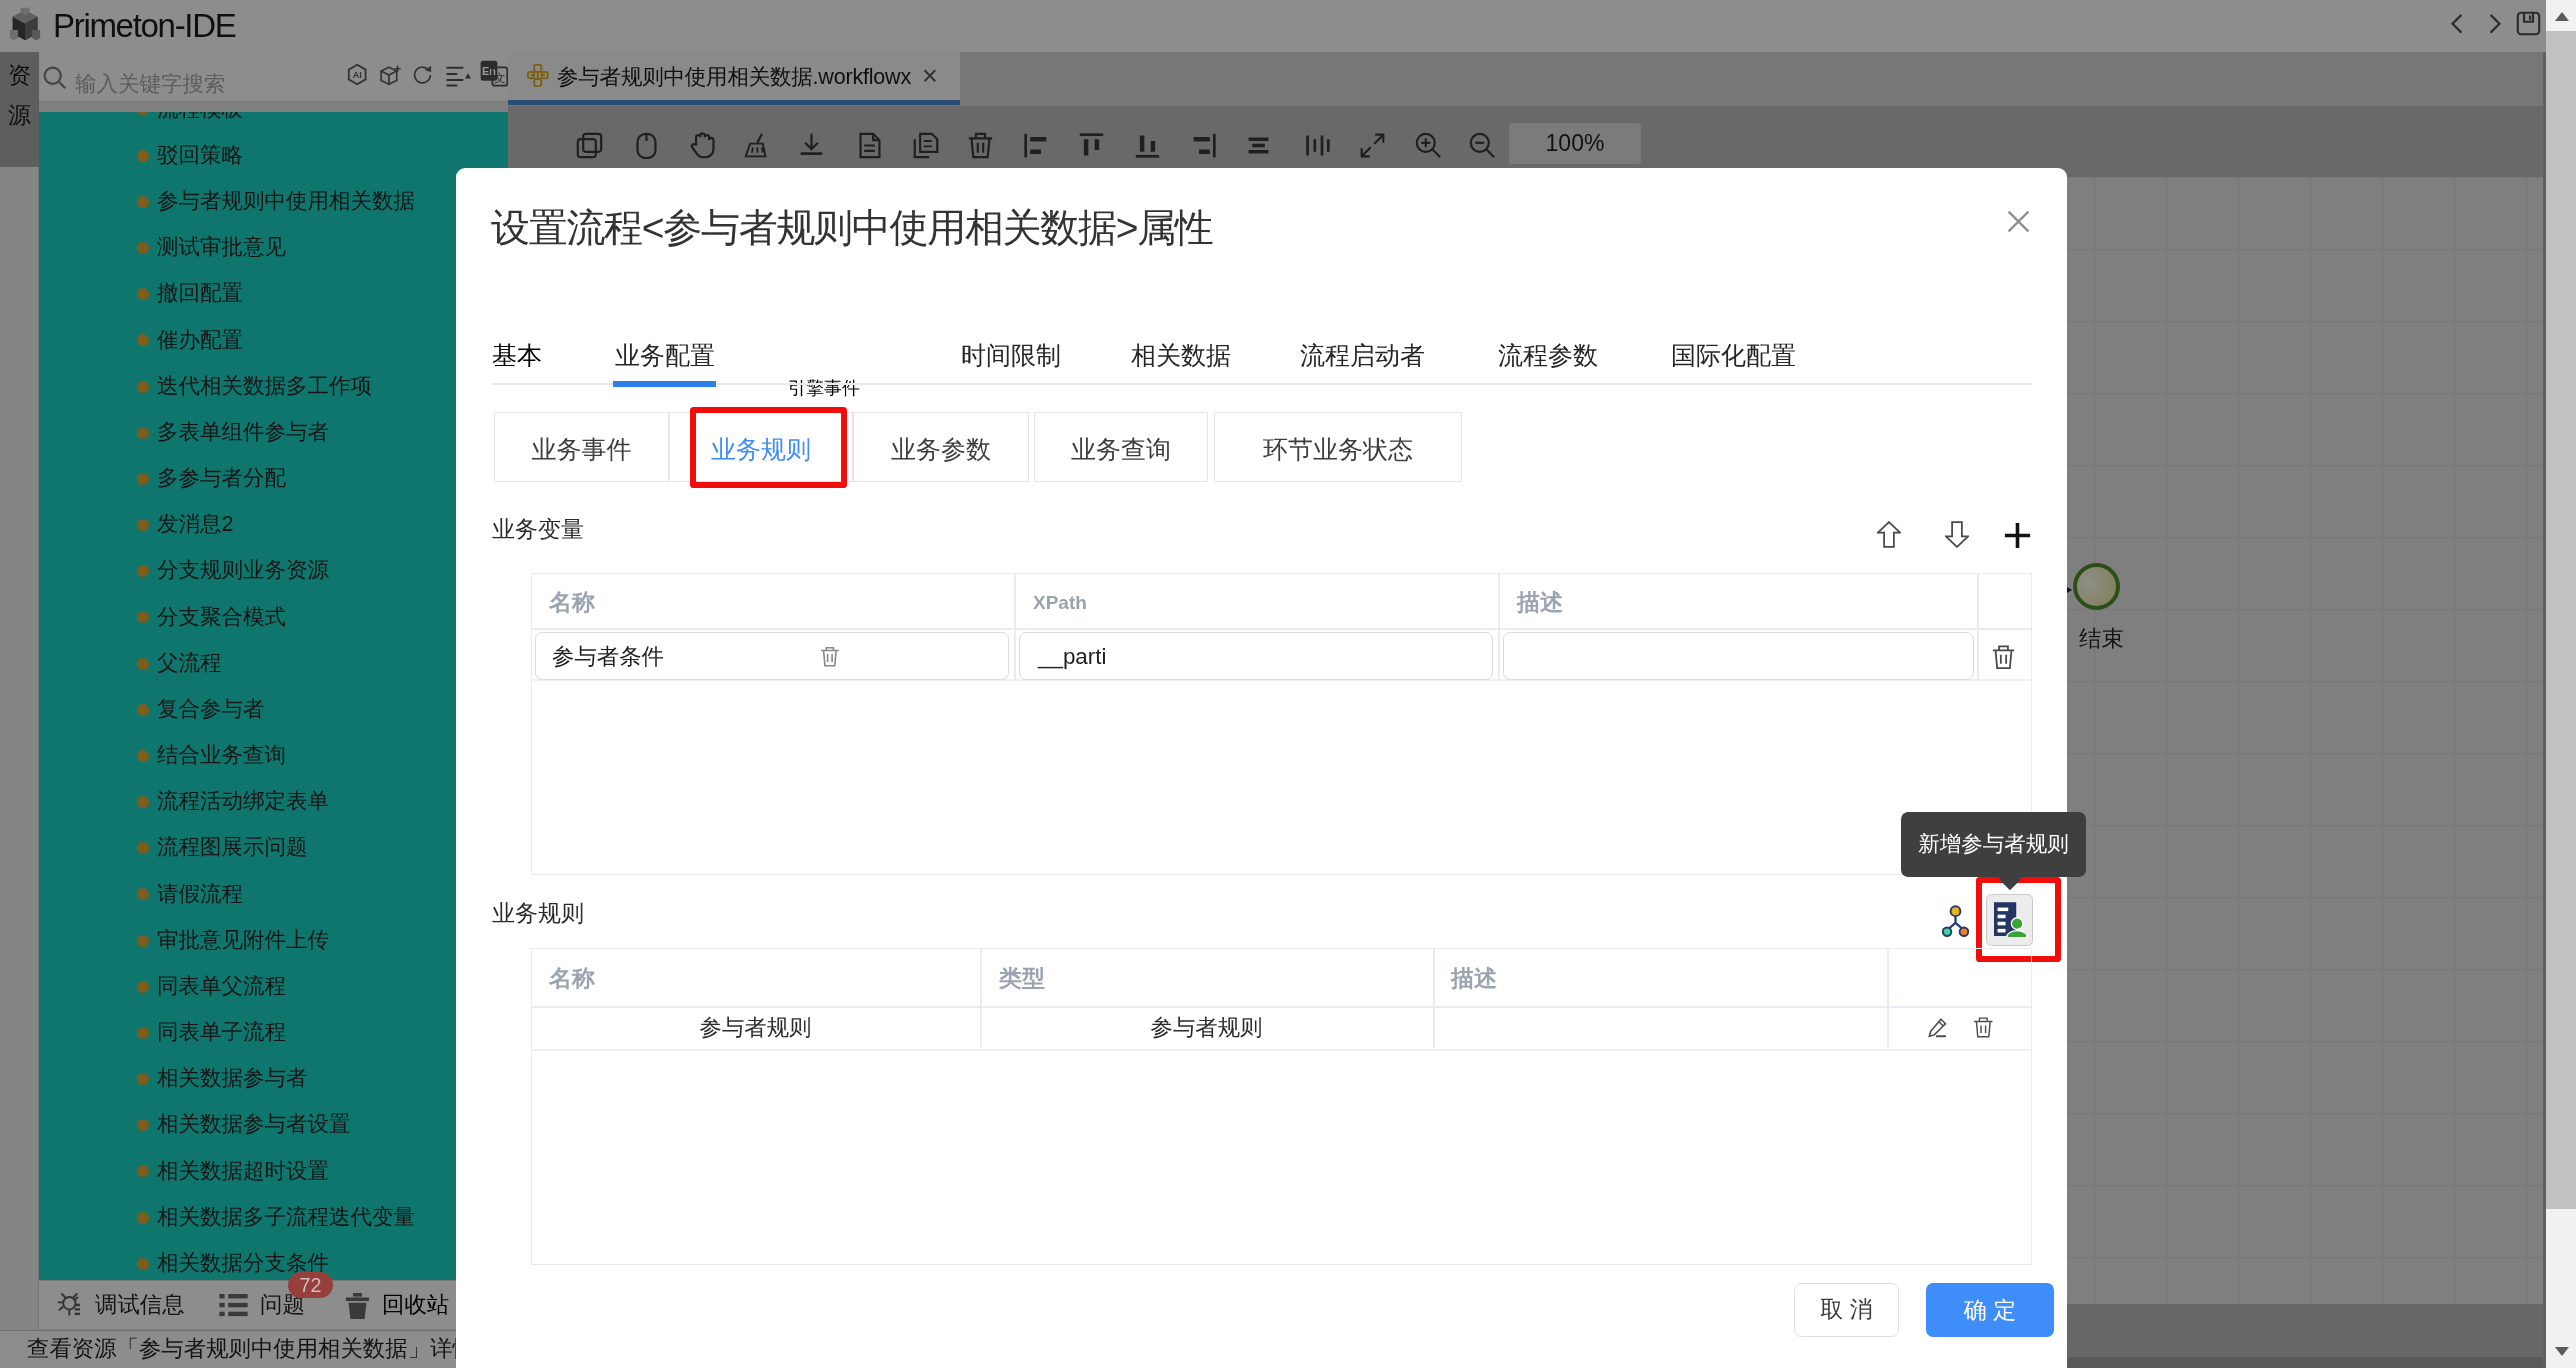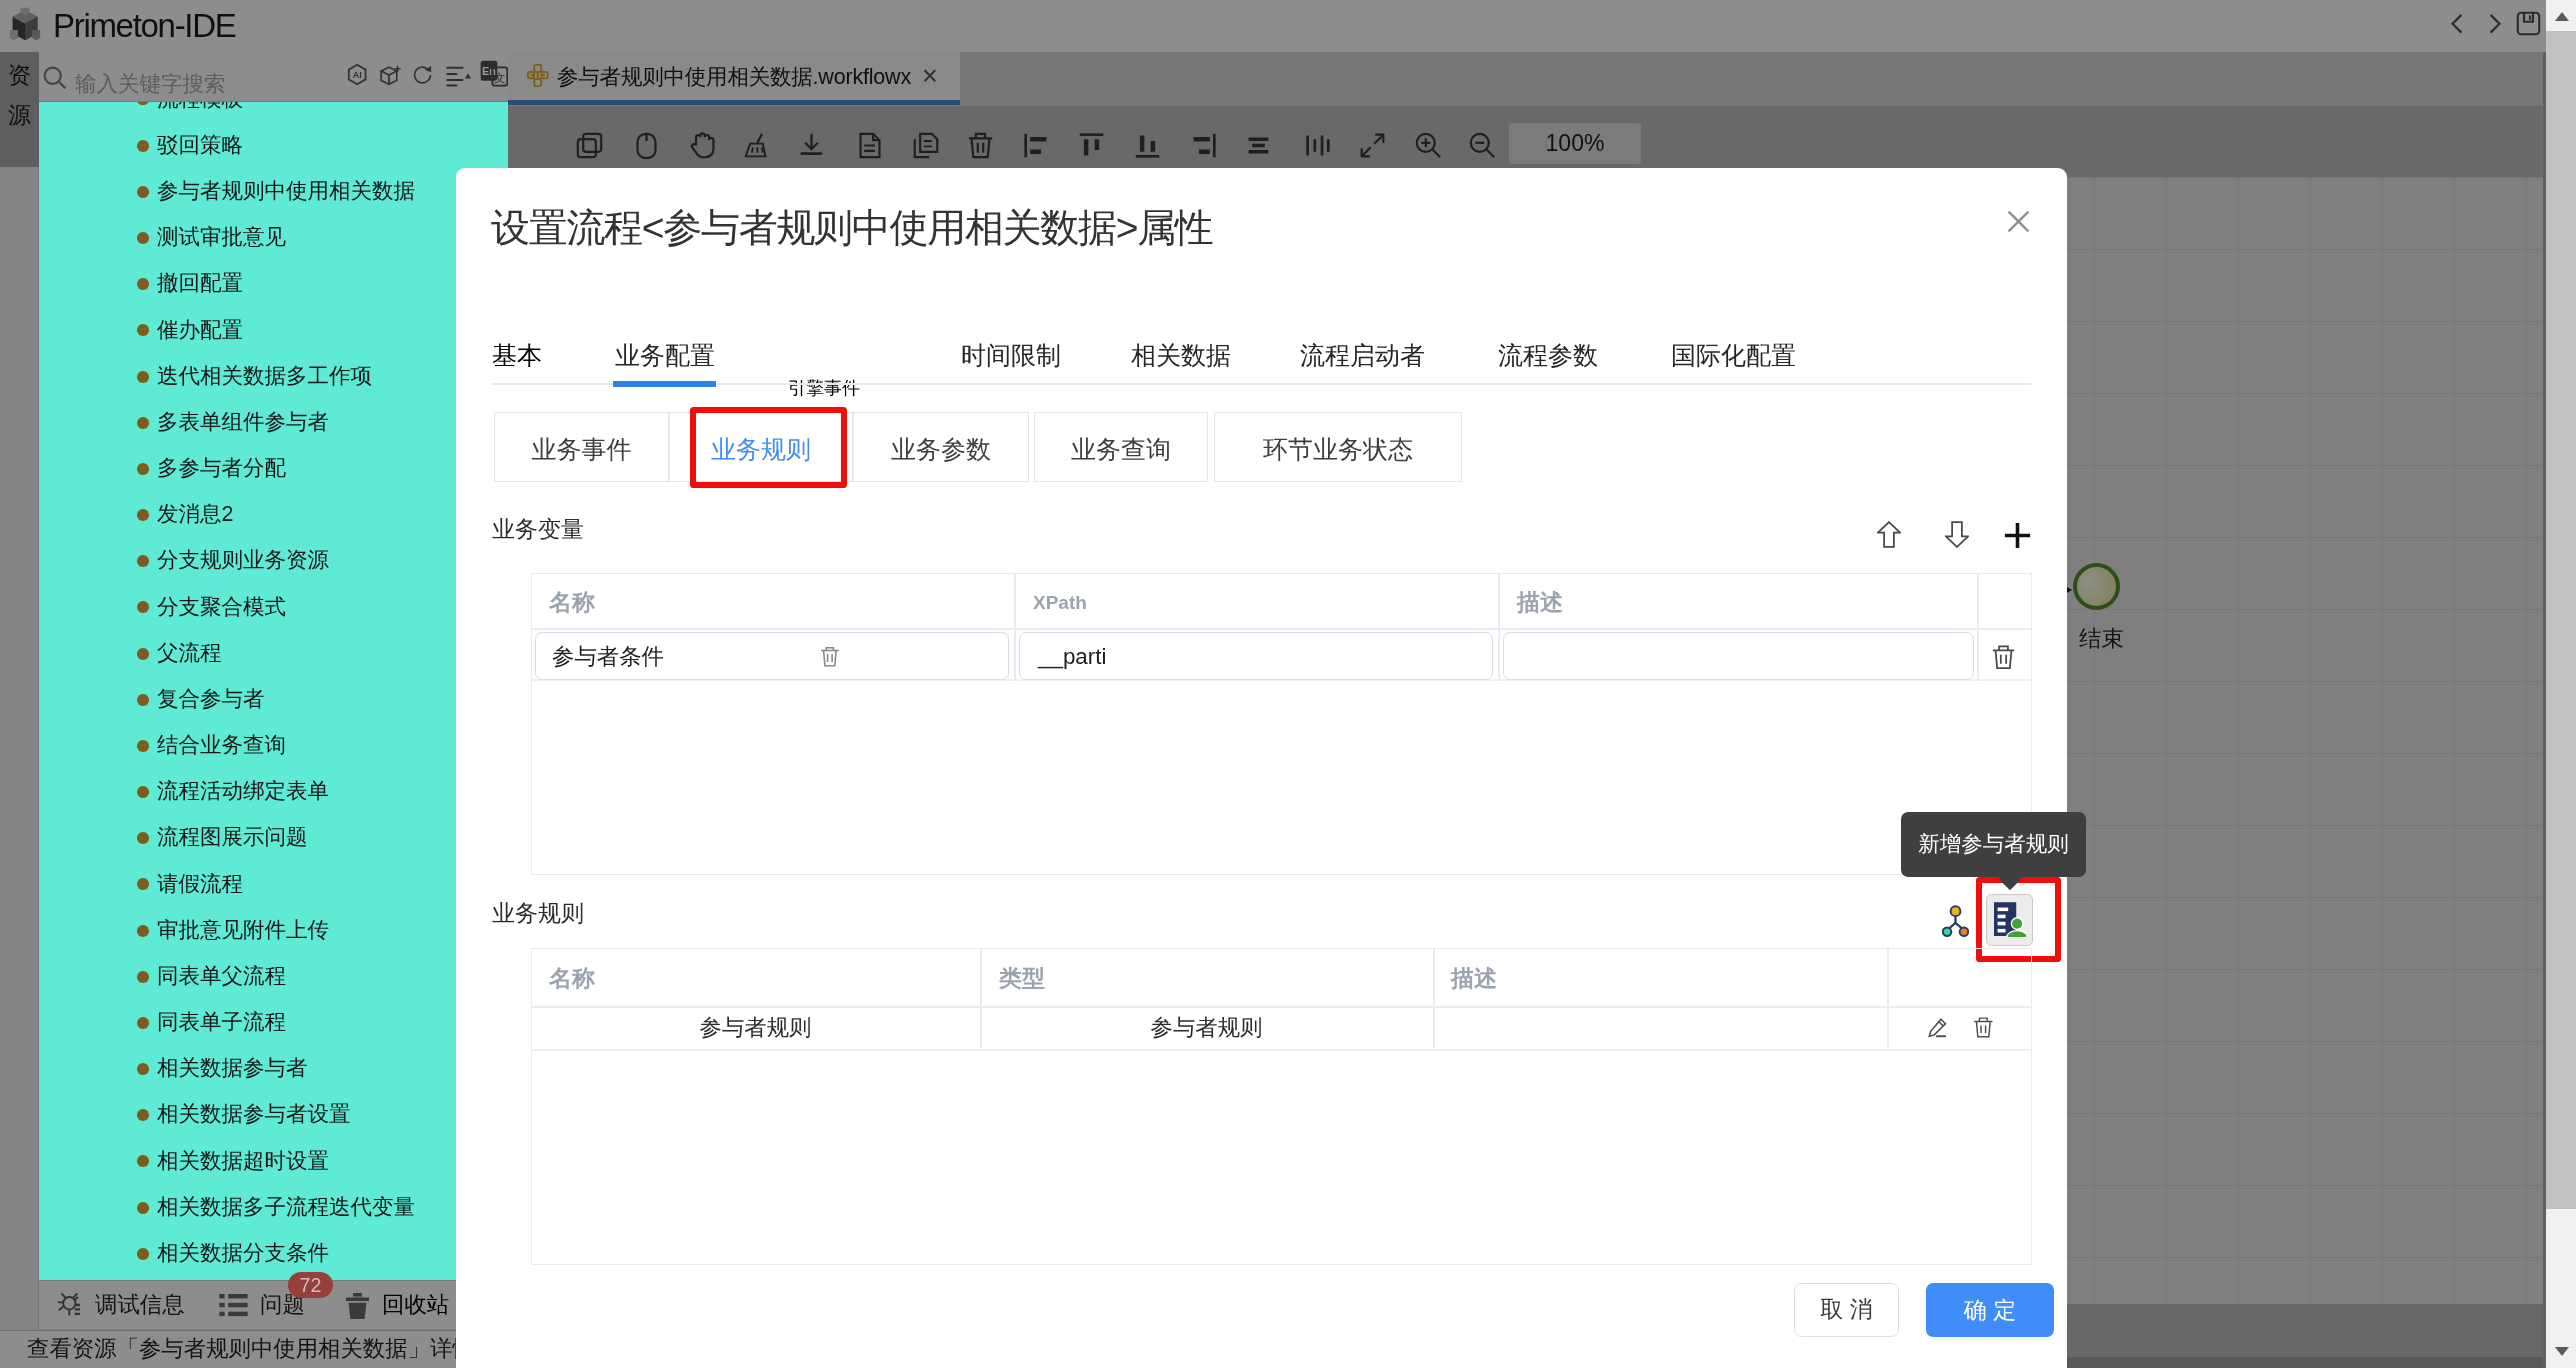--- a/index.html
+++ b/index.html
@@ -78,21 +78,21 @@
 </div>
 <div class="abs" style="left:479px;top:59px;">
 <svg width="30" height="30" viewBox="0 0 36 36">
   <rect x="2" y="2" width="20" height="24" rx="3" fill="#2c2c2c"></rect>
   <text x="12" y="19" font-size="13" font-weight="bold" fill="#9a9a9a" text-anchor="middle" font-family="Liberation Sans">En</text>
   <rect x="16" y="10" width="18" height="22" rx="3" fill="none" stroke="#2c2c2c" stroke-width="2.2"></rect>
   <text x="25" y="27" font-size="14" fill="#2c2c2c" text-anchor="middle" font-family="Liberation Sans">文</text>
 </svg>
 </div>
 
-<div class="abs" id="tree" style="left:39px;top:102px;width:469px;height:1178px;background:#5eead4;overflow:hidden;">
+<div class="abs" id="tree" style="left:39px;top:112px;width:469px;height:1178px;background:#0f766e;overflow:hidden;">
     <div class="abs" style="left:98px;top:-8.5px;width:11.6px;height:11.6px;border-radius:50%;background:#7d5c1d;"></div>
     <div class="abs" style="left:118px;top:-14.3px;font-size:21.5px;line-height:23px;color:#161616;">流程模板</div>
     <div class="abs" style="left:98px;top:38px;width:11.6px;height:11.6px;border-radius:50%;background:#7d5c1d;"></div>
     <div class="abs" style="left:118px;top:32px;font-size:21.5px;line-height:23px;color:#161616;">驳回策略</div>
     <div class="abs" style="left:98px;top:84px;width:11.6px;height:11.6px;border-radius:50%;background:#7d5c1d;"></div>
     <div class="abs" style="left:118px;top:78px;font-size:21.5px;line-height:23px;color:#161616;">参与者规则中使用相关数据</div>
     <div class="abs" style="left:98px;top:130px;width:11.6px;height:11.6px;border-radius:50%;background:#7d5c1d;"></div>
     <div class="abs" style="left:118px;top:124px;font-size:21.5px;line-height:23px;color:#161616;">测试审批意见</div>
     <div class="abs" style="left:98px;top:176px;width:11.6px;height:11.6px;border-radius:50%;background:#7d5c1d;"></div>
     <div class="abs" style="left:118px;top:170px;font-size:21.5px;line-height:23px;color:#161616;">撤回配置</div>

